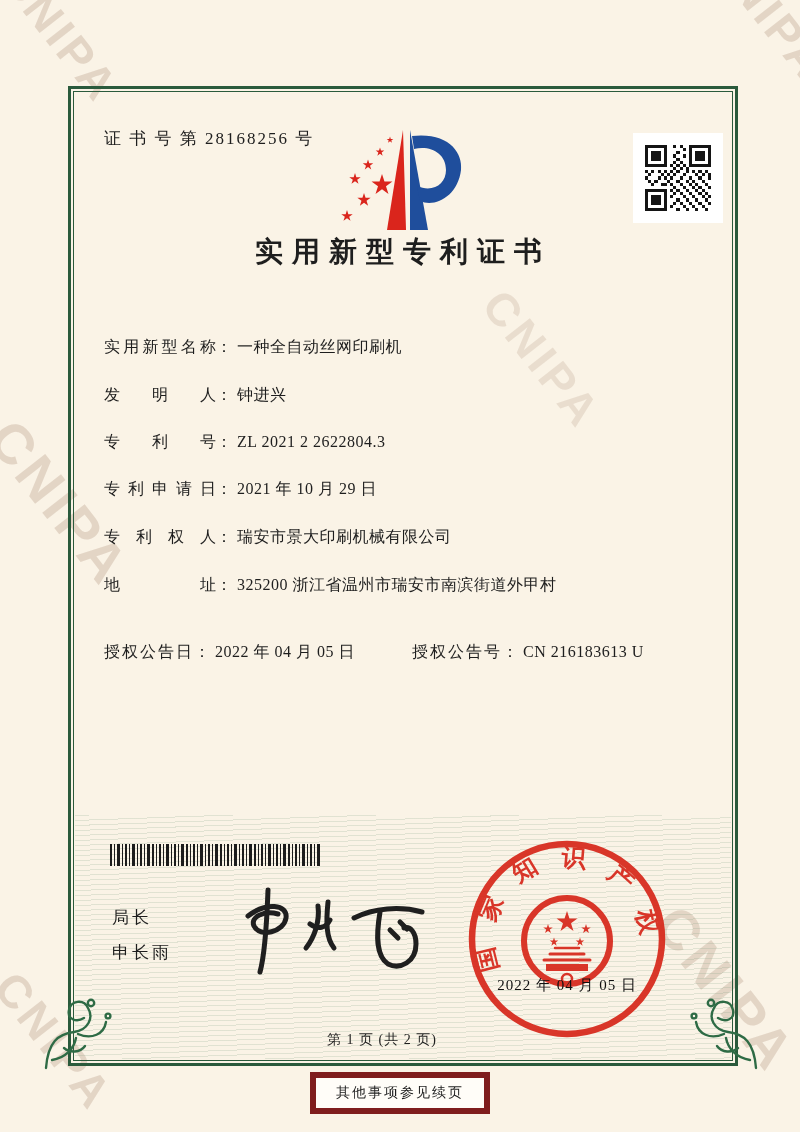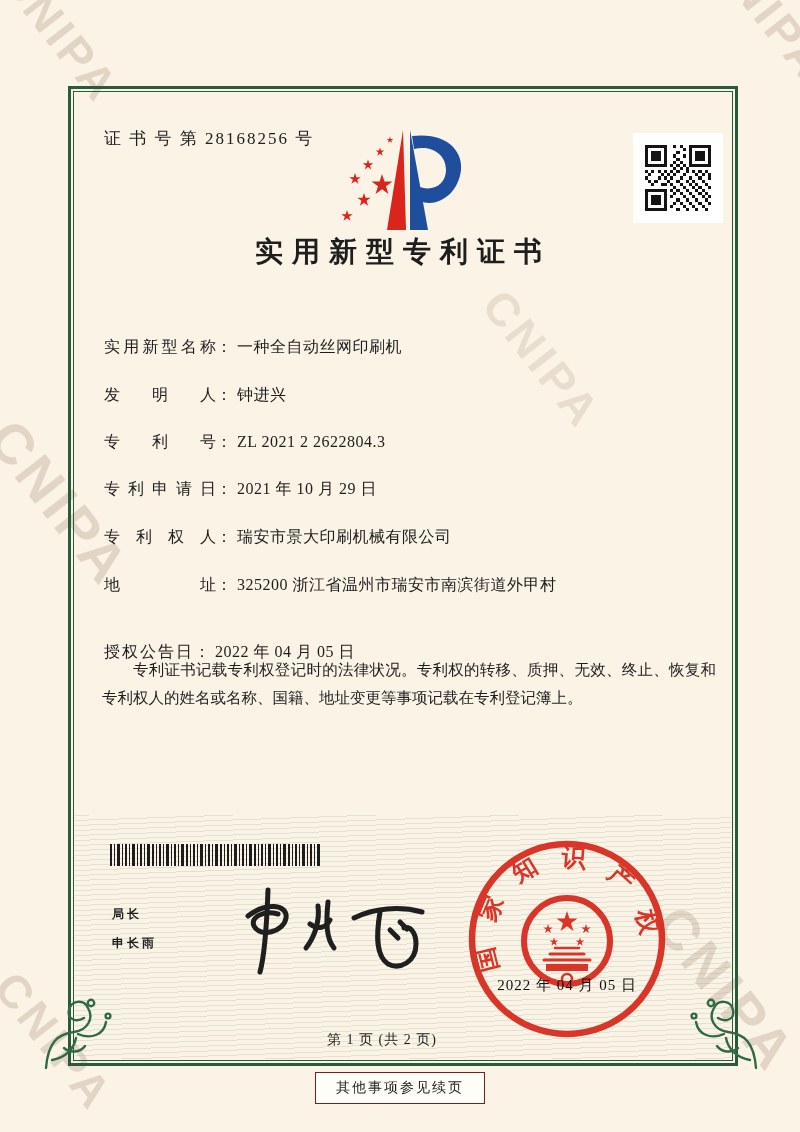--- a/index.html
+++ b/index.html
@@ -44,30 +44,30 @@
     font-size:28px;font-weight:bold;letter-spacing:9px;z-index:2;}
   .field-row{position:absolute;left:104px;font-size:16px;z-index:2;white-space:nowrap;}
   .flabel{display:inline-block;width:112px;text-align:justify;text-align-last:justify;}
   .fvalue{margin-left:5px;letter-spacing:0.5px;}
   .grant-group2{position:absolute;left:308px;top:0;white-space:nowrap;}
   .glabel{letter-spacing:2px;}
   .paras{position:absolute;left:102px;top:656px;width:614px;font-size:15.5px;
     line-height:27.5px;text-align:justify;z-index:2;}
   .paras p{margin:0;text-indent:2em;}
   .barcode{position:absolute;left:110px;top:844px;z-index:2;}
-  .sig-block{position:absolute;left:112px;top:906px;font-size:12px;letter-spacing:3px;z-index:3;font-weight:bold;}
+  .sig-block{position:absolute;left:112px;top:906px;font-size:17px;letter-spacing:3px;z-index:3;}
   .sig-block div{margin-bottom:12px;}
   .signature{position:absolute;left:222px;top:880px;z-index:3;}
   .seal{position:absolute;left:466px;top:838px;z-index:2;opacity:0.93;}
   .seal-date{position:absolute;left:466px;top:976px;width:202px;text-align:center;
     font-size:15px;letter-spacing:1px;color:#101010;z-index:4;}
   .page-info{position:absolute;left:68px;width:628px;top:1031px;text-align:center;
     font-size:14px;letter-spacing:1px;z-index:2;}
   .note-box{position:absolute;left:50%;transform:translateX(-50%);top:1072px;
-    background:#fffdf8;border:1px solid #7f1d1d;padding:6px 20px;font-size:14px;
+    background:#fffdf8;border:6px solid #7f1d1d;padding:6px 20px;font-size:14px;
     letter-spacing:2px;z-index:2;}
 </style>
 </head>
 <body>
 
 <div class="wm" style="left:-20px;top:6px">CNIPA</div>
 <div class="wm" style="left:688px;top:-16px">CNIPA</div>
 <div class="wm big" style="left:-36px;top:470px">CNIPA</div>
 <div class="wm" style="left:462px;top:332px;color:rgba(196,172,152,0.30)">CNIPA</div>
 <div class="wm" style="left:-26px;top:1014px">CNIPA</div>
@@ -146,24 +146,26 @@
 </div>
 <div class="field-row" style="top:527px">
   <span class="flabel">专利权人</span><span>：</span><span class="fvalue">瑞安市景大印刷机械有限公司</span>
 </div>
 <div class="field-row" style="top:575px">
   <span class="flabel">地址</span><span>：</span><span class="fvalue">325200 浙江省温州市瑞安市南滨街道外甲村</span>
 </div>
 
 <div class="field-row" style="top:642px;width:612px">
   <span class="glabel">授权公告日</span><span>：</span><span class="fvalue">2022 年 04 月 05 日</span>
+  <span class="grant-group2">
+    <span class="glabel">授权公告号</span><span>：</span><span class="fvalue">CN 216183613 U</span>
+  </span>
 </div>
 
 <div class="paras">
-  <p>专利证书记载专利权登记时的法律状况。专利权的转移、质押、无效、终止、恢复和专利权人的姓名或名称、国籍、地址变更等事项记载在专利登记簿上。</p>
 </div>
 
 <svg class="barcode" width="212" height="22">
   <path fill="#1c1c1c" d="M0 0h2v22H0z M4 0h1v22h-1z M7 0h3v22h-3z M12 0h1v22h-1z M15 0h2v22h-2z M19 0h1v22h-1z M22 0h3v22h-3z M27 0h1v22h-1z M30 0h2v22h-2z M34 0h1v22h-1z M37 0h3v22h-3z M42 0h2v22h-2z M46 0h1v22h-1z M49 0h2v22h-2z M53 0h1v22h-1z M56 0h3v22h-3z M61 0h1v22h-1z M64 0h2v22h-2z M68 0h1v22h-1z M71 0h3v22h-3z M76 0h2v22h-2z M80 0h1v22h-1z M83 0h2v22h-2z M87 0h1v22h-1z M90 0h3v22h-3z M95 0h1v22h-1z M98 0h2v22h-2z M102 0h1v22h-1z M105 0h3v22h-3z M110 0h2v22h-2z M114 0h1v22h-1z M117 0h2v22h-2z M121 0h1v22h-1z M124 0h3v22h-3z M129 0h1v22h-1z M132 0h2v22h-2z M136 0h1v22h-1z M139 0h3v22h-3z M144 0h2v22h-2z M148 0h1v22h-1z M151 0h2v22h-2z M155 0h1v22h-1z M158 0h3v22h-3z M163 0h1v22h-1z M166 0h2v22h-2z M170 0h1v22h-1z M173 0h3v22h-3z M178 0h2v22h-2z M182 0h1v22h-1z M185 0h2v22h-2z M189 0h1v22h-1z M192 0h3v22h-3z M197 0h1v22h-1z M200 0h2v22h-2z M204 0h1v22h-1z M207 0h3v22h-3z"></path>
 </svg>
 
 <div class="sig-block">
   <div>局长</div>
   <div>申长雨</div>
 </div>

